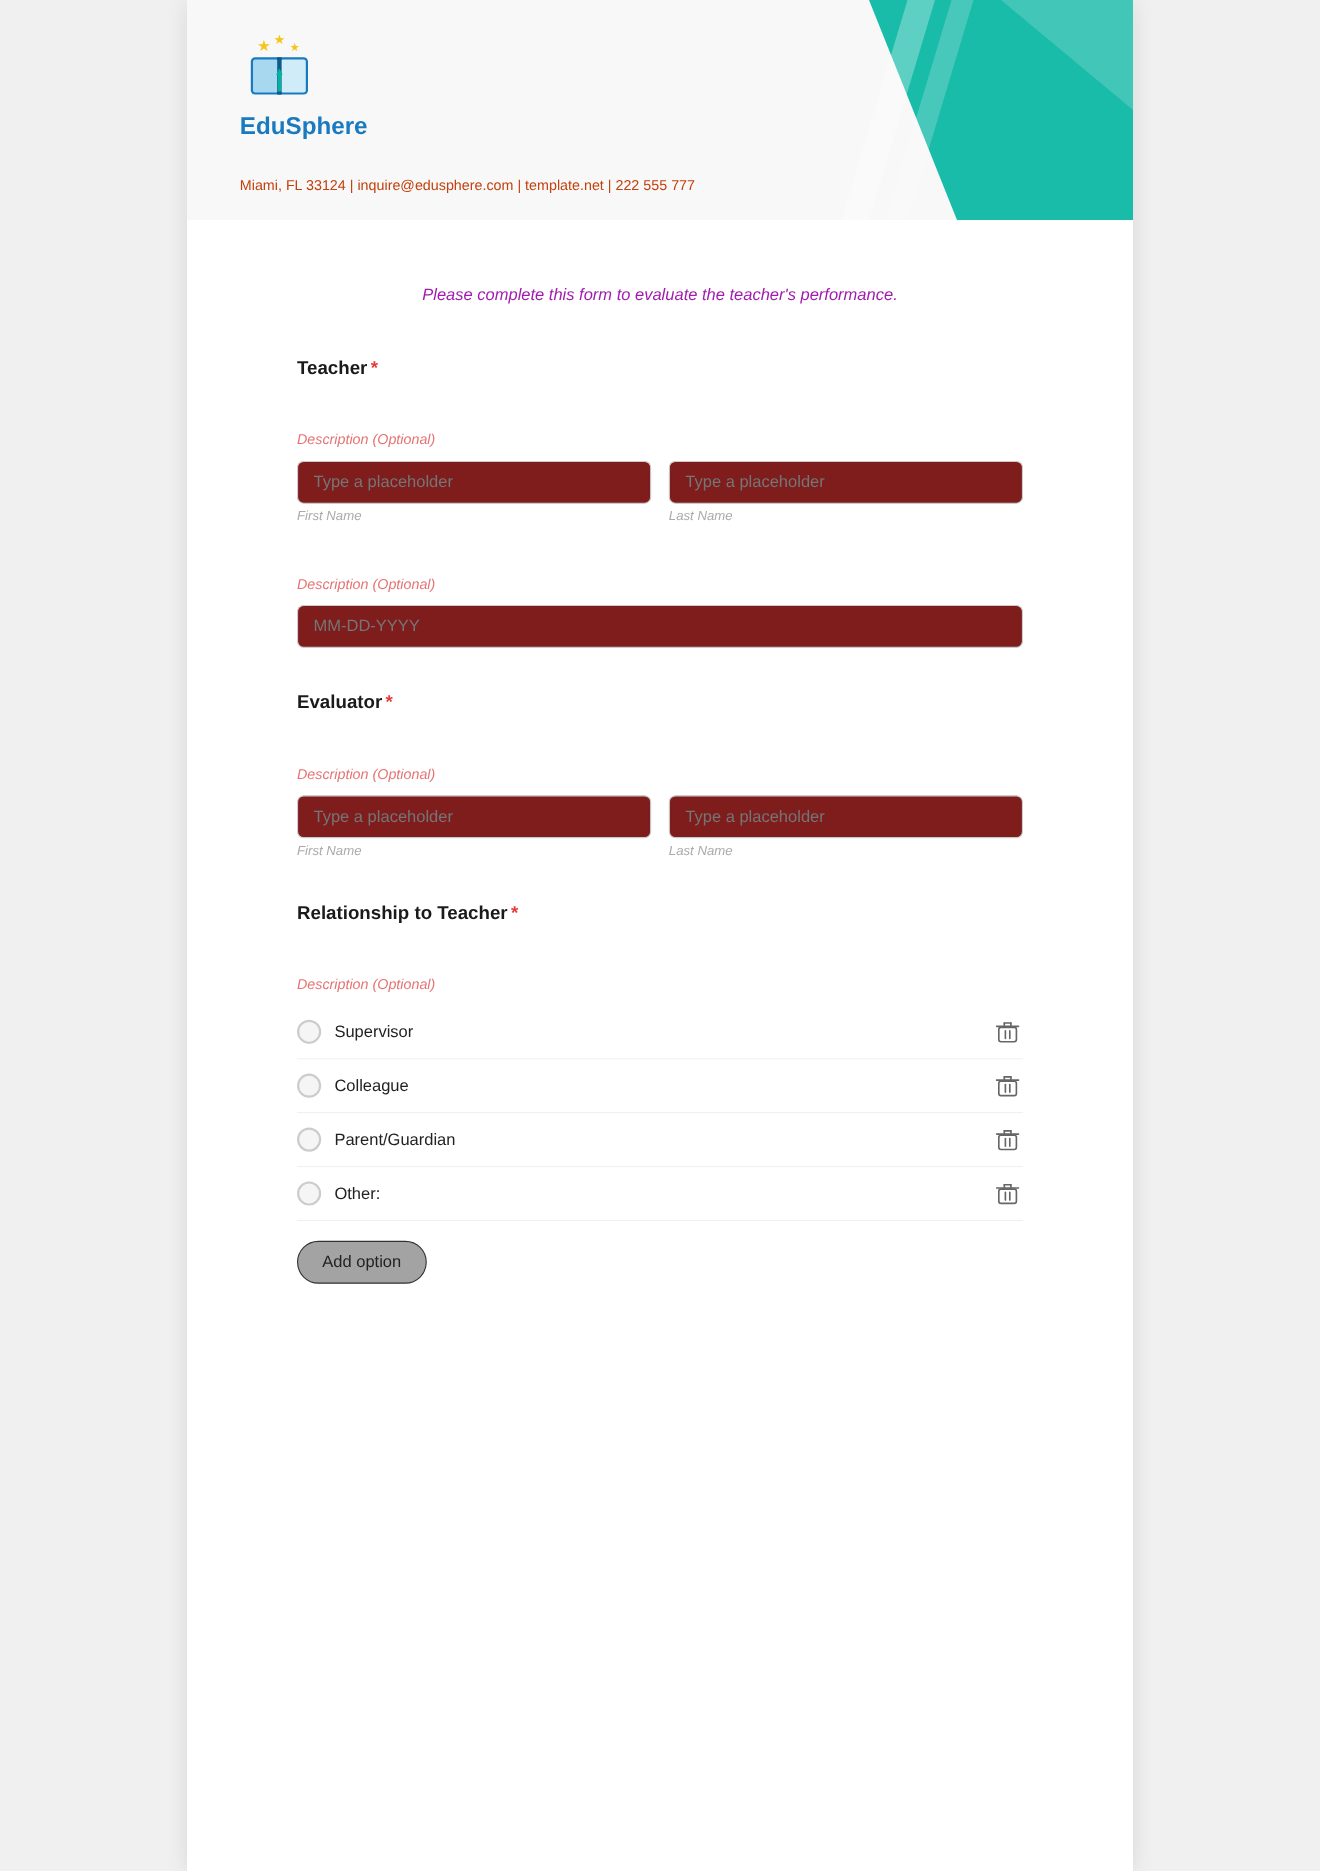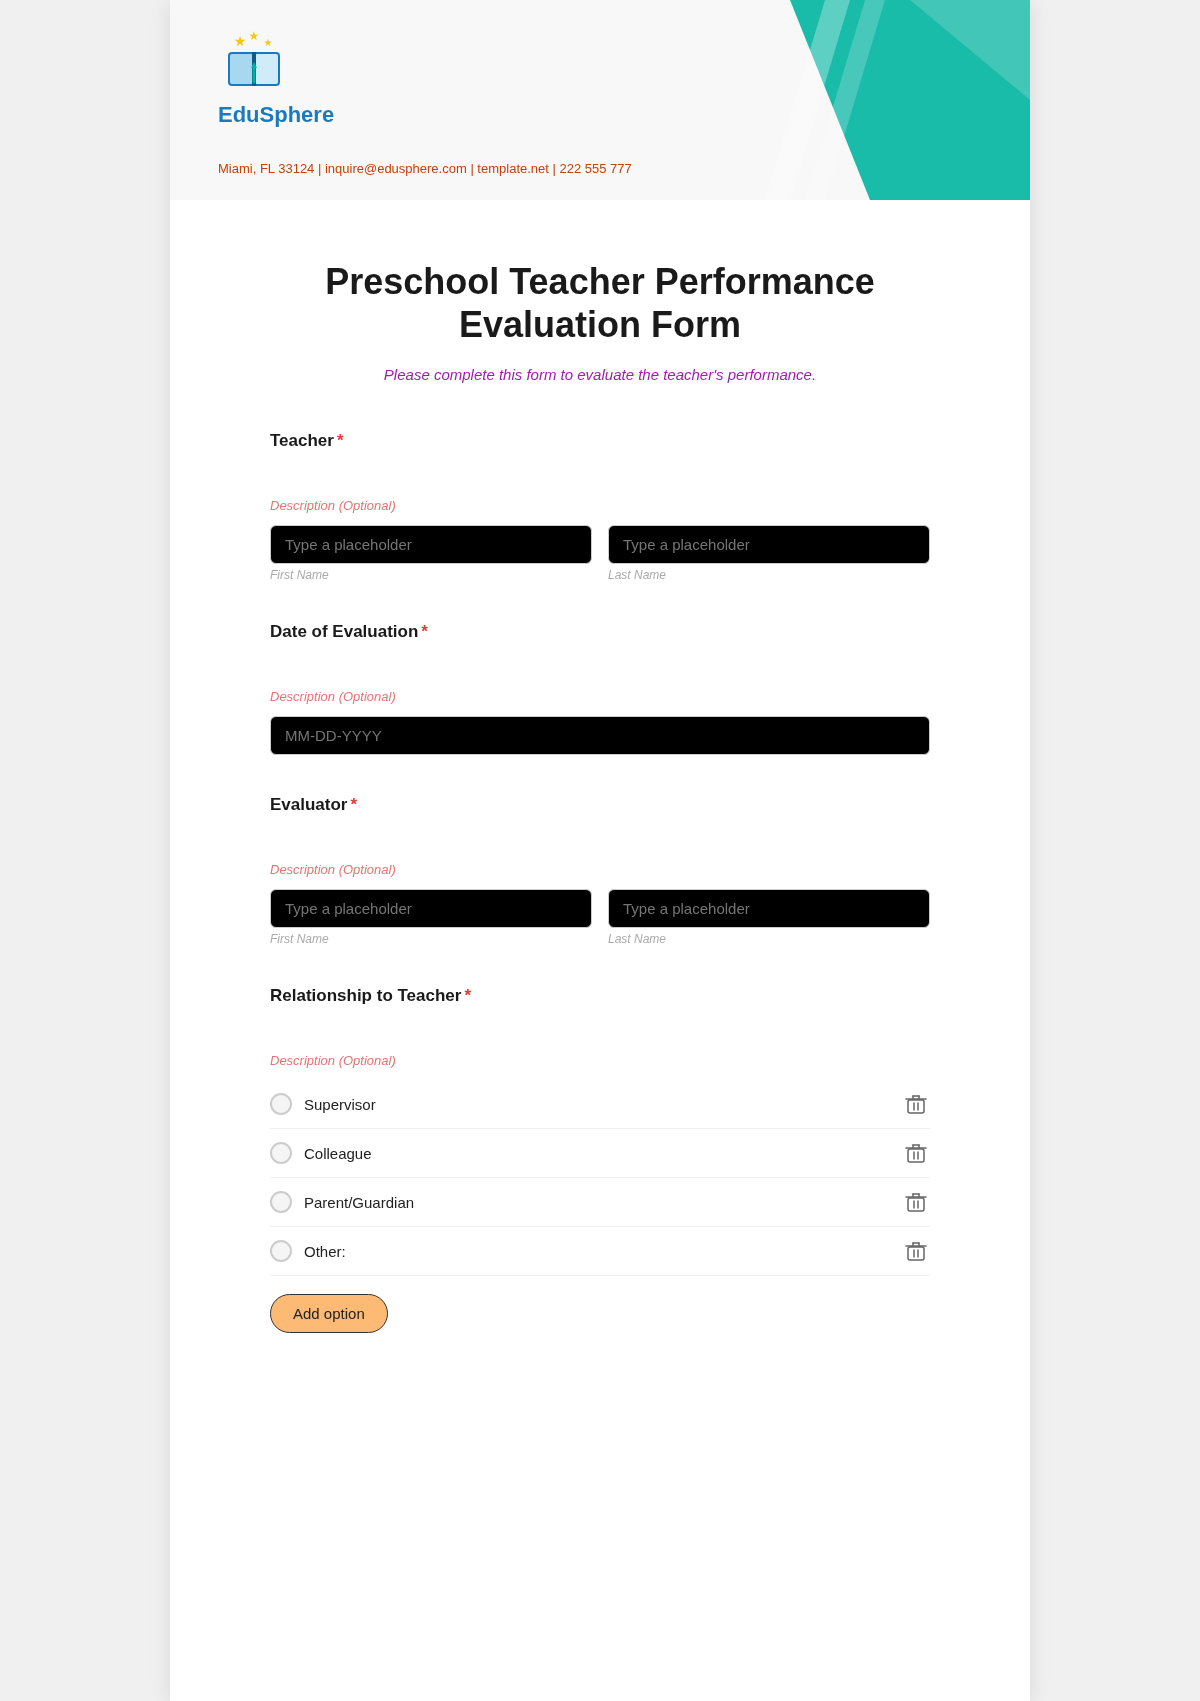--- a/index.html
+++ b/index.html
@@ -128,21 +128,21 @@
       display: flex;
       flex-direction: column;
     }
 
     .text-input {
       border: 1px solid #ccc;
       border-radius: 6px;
       padding: 10px 14px;
       font-size: 15px;
       color: #999;
-      background: #000000;
+      background: #7f1d1d;
       outline: none;
       width: 100%;
     }
 
     .field-sublabel {
       font-size: 12px;
       color: #aaa;
       margin-top: 4px;
       font-style: italic;
     }
@@ -195,21 +195,21 @@
       display: inline-flex;
       align-items: center;
       justify-content: center;
       margin-top: 18px;
       padding: 10px 22px;
       border: 1.5px solid #333;
       border-radius: 50px;
       font-size: 15px;
       font-weight: 500;
       color: #222;
-      background: #fdba74;
+      background: #a3a3a3;
       cursor: pointer;
     }
   </style>
 </head>
 <body>
 
 <div class="page">
 
   <div class="header">
     <div class="header-logo-area">
@@ -242,44 +242,40 @@
         <polygon points="115,0 140,0 80,200 55,200" fill="white" opacity="0.3"></polygon>
         <polygon points="155,0 175,0 115,200 95,200" fill="white" opacity="0.2"></polygon>
 
         <polygon points="200,0 320,0 320,100" fill="#80d8cc" opacity="0.4"></polygon>
       </svg>
     </div>
   </div>
 
   <div class="form-content">
 
-    <h1 class="form-title">Preschool Teacher Performance Evaluation Form</h1>
     <p class="form-subtitle">Please complete this form to evaluate the teacher's performance.</p>
 
     <div class="form-section">
       <div class="section-label">
         <span>Teacher</span><span class="required-star">*</span>
       </div>
       <div class="section-description">Description (Optional)</div>
       <div class="field-row">
         <div class="field-group">
           <input type="text" class="text-input" placeholder="Type a placeholder" style="">
           <span class="field-sublabel">First Name</span>
         </div>
         <div class="field-group">
           <input type="text" class="text-input" placeholder="Type a placeholder" style="">
           <span class="field-sublabel">Last Name</span>
         </div>
       </div>
     </div>
 
     <div class="form-section">
-      <div class="section-label">
-        <span>Date of Evaluation</span><span class="required-star">*</span>
-      </div>
       <div class="section-description">Description (Optional)</div>
       <div class="field-group">
         <input type="text" class="text-input" placeholder="MM-DD-YYYY" style="">
       </div>
     </div>
 
     <div class="form-section">
       <div class="section-label">
         <span>Evaluator</span><span class="required-star">*</span>
       </div>

